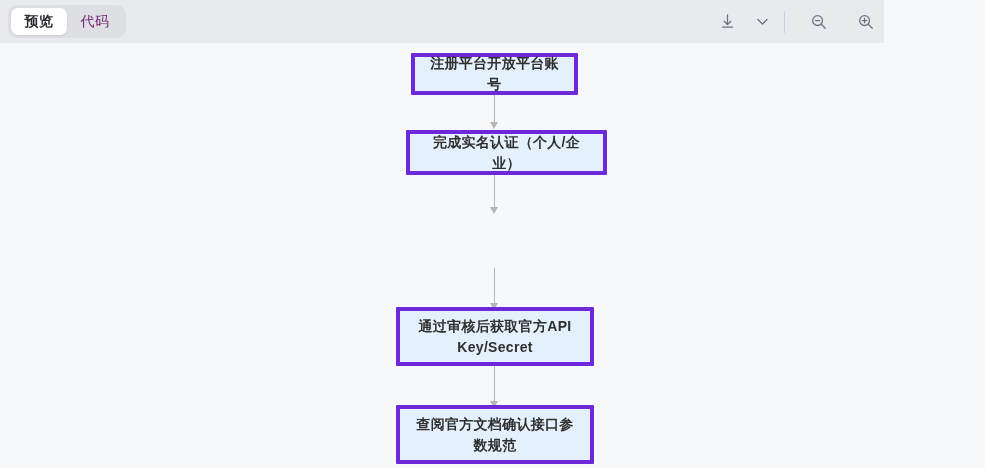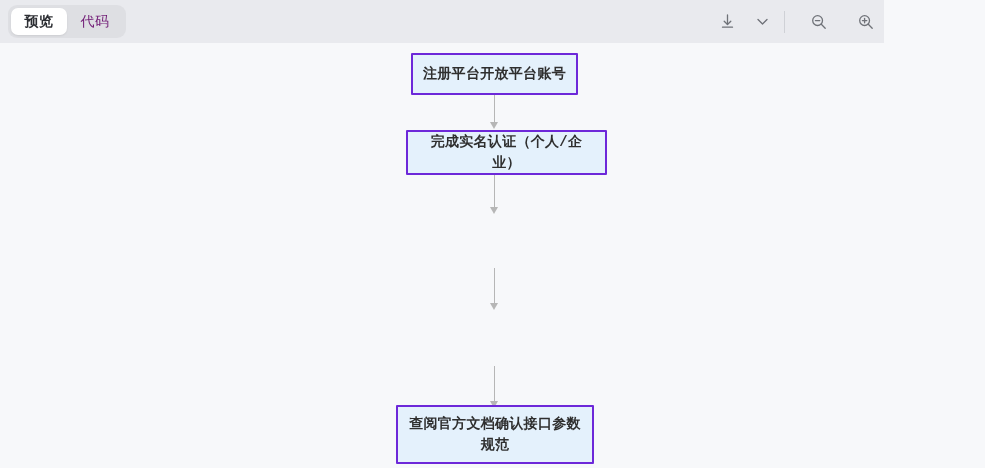--- a/index.html
+++ b/index.html
@@ -12,21 +12,20 @@
     overflow: hidden;
     background: #f7f8fa;
     font-family: "Liberation Sans", "DejaVu Sans", sans-serif;
     -webkit-font-smoothing: antialiased;
   }
   #app {
     position: relative;
     width: 884px;
     height: 468px;
     overflow: hidden;
-    font-family: Liberation Mono, monospace;
   }
 
   
   .header {
     position: absolute;
     left: 0; top: 0;
     width: 985px;
     height: 43px;
     background: #e9eaee;
     box-sizing: border-box;
@@ -103,21 +102,21 @@
   }
   .flow {
     position: absolute;
     left: 0; top: 0;
     width: 985px;
     height: 425px;
   }
   .node {
     position: absolute;
     background: #e4f1fc;
-    border: 2px solid #6d28d9;
+    border: 4px solid #6d28d9;
     box-sizing: border-box;
     display: flex;
     align-items: center;
     justify-content: center;
     text-align: center;
     font-size: 14px;
     color: #2f2f2f;
     line-height: 21px;
     font-weight: 600;
     letter-spacing: 0.3px;
@@ -232,20 +231,23 @@
         <span>完成实名认证（个人/企业）</span>
       </div>
 
       <div class="edge" style="left:494px; top:132px; height:34px;"></div>
       <div class="arrowhead" style="left:490px; top:164px;"></div>
 
 
       <div class="edge" style="left:494px; top:225px; height:38px;"></div>
       <div class="arrowhead" style="left:490px; top:260px;"></div>
 
+      <div class="node" style="left:396px; top:264px; width:198px; height:59px;">
+        <span>通过审核后获取官方API Key/Secret</span>
+      </div>
 
       <div class="edge" style="left:494px; top:323px; height:38px;"></div>
       <div class="arrowhead" style="left:490px; top:358px;"></div>
 
       <div class="node" style="left:396px; top:362px; width:198px; height:59px;justify-content:flex-end;">
         <span>查阅官方文档确认接口参数规范</span>
       </div>
 
     </div>
   </div>

